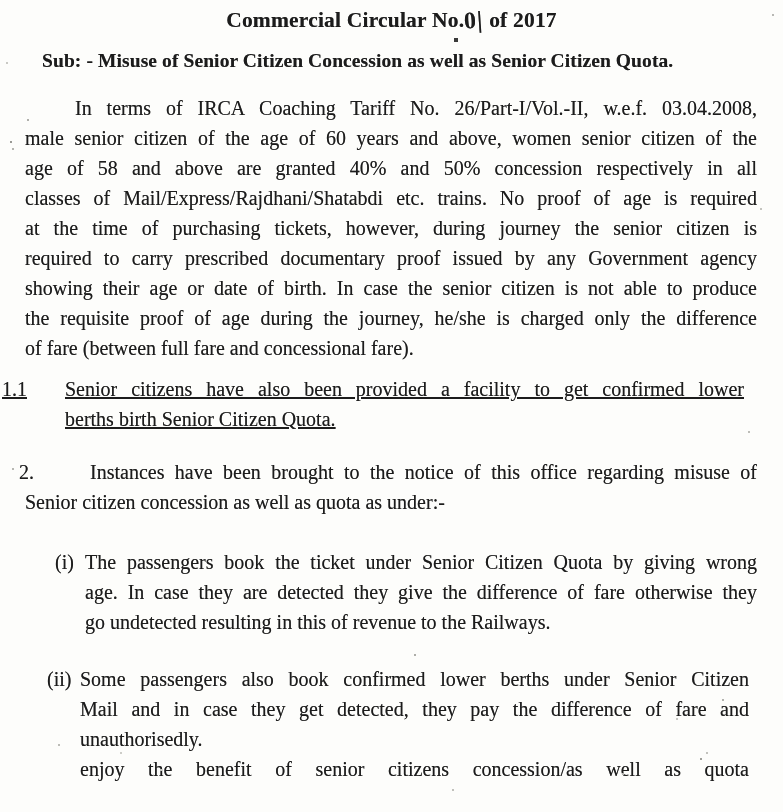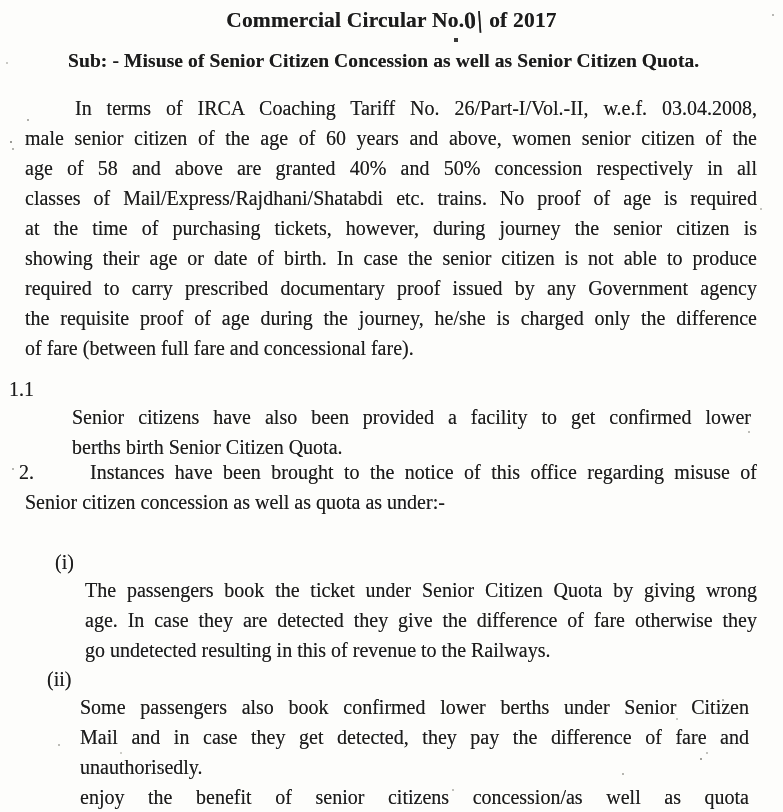--- a/index.html
+++ b/index.html
@@ -31,21 +31,21 @@
   }
   .title .handwritten {
     display: inline-block;
     font-size: 24px;
     font-weight: 700;
     transform: rotate(-4deg) translateY(1px);
     letter-spacing: 1px;
   }
   .subject {
     position: absolute;
-    left: 68px;
+    left: 42px;
     top: 50px;
     font-size: 19.5px;
     font-weight: 700;
     letter-spacing: 0.1px;
   }
 
   
   .textblock {
     font-size: 20px;
     line-height: 30px;
@@ -67,23 +67,23 @@
   .flexblock {
     position: absolute;
     display: flex;
     align-items: flex-start;
   }
   .flexblock .marker {
     flex: none;
     font-size: 20px;
     line-height: 30px;
   }
-  .flexblock .lines { flex: 1; min-width: 0; margin-top: 28px; }
+  .flexblock .lines { flex: 1; min-width: 0; }
 
-  .sec11 { left: 9px; top: 374px; width: 742px; }
+  .sec11 { left: 2px; top: 374px; width: 742px; text-decoration: underline; }
   .sec11 .marker { width: 63px; }
 
   .sec2 {
     position: absolute;
     left: 25px;
     top: 457px;
     width: 732px;
   }
   .sec2 .marker {
     position: absolute;
@@ -135,22 +135,22 @@
   <div class="title"><span>Commercial Circular No.</span><span class="handwritten">0|</span>&nbsp;<span>of 2017</span></div>
 
   <div class="subject">Sub: - Misuse of Senior Citizen Concession as well as Senior Citizen Quota.</div>
 
   <div class="intro textblock">
       <div class="ln j">In terms of IRCA Coaching Tariff No. 26/Part-I/Vol.-II, w.e.f. 03.04.2008,</div>
       <div class="ln j">male senior citizen of the age of 60 years and above, women senior citizen of the</div>
       <div class="ln j">age of 58 and above are granted 40% and 50% concession respectively in all</div>
       <div class="ln j">classes of Mail/Express/Rajdhani/Shatabdi etc. trains. No proof of age is required</div>
       <div class="ln j">at the time of purchasing tickets, however, during journey the senior citizen is</div>
+      <div class="ln j">required to carry prescribed documentary proof issued by any Government agency</div>
       <div class="ln j">showing their age or date of birth. In case the senior citizen is not able to produce</div>
-      <div class="ln j">required to carry prescribed documentary proof issued by any Government agency</div>
       <div class="ln j">the requisite proof of age during the journey, he/she is charged only the difference</div>
       <div class="ln">of fare (between full fare and concessional fare).</div>
     </div>
 
   <div class="sec11 flexblock textblock">
     <div class="marker">1.1</div>
     <div class="lines textblock">
         <div class="ln j">Senior citizens have also been provided a facility to get confirmed lower</div>
         <div class="ln">berths birth Senior Citizen Quota.</div>
       </div>

